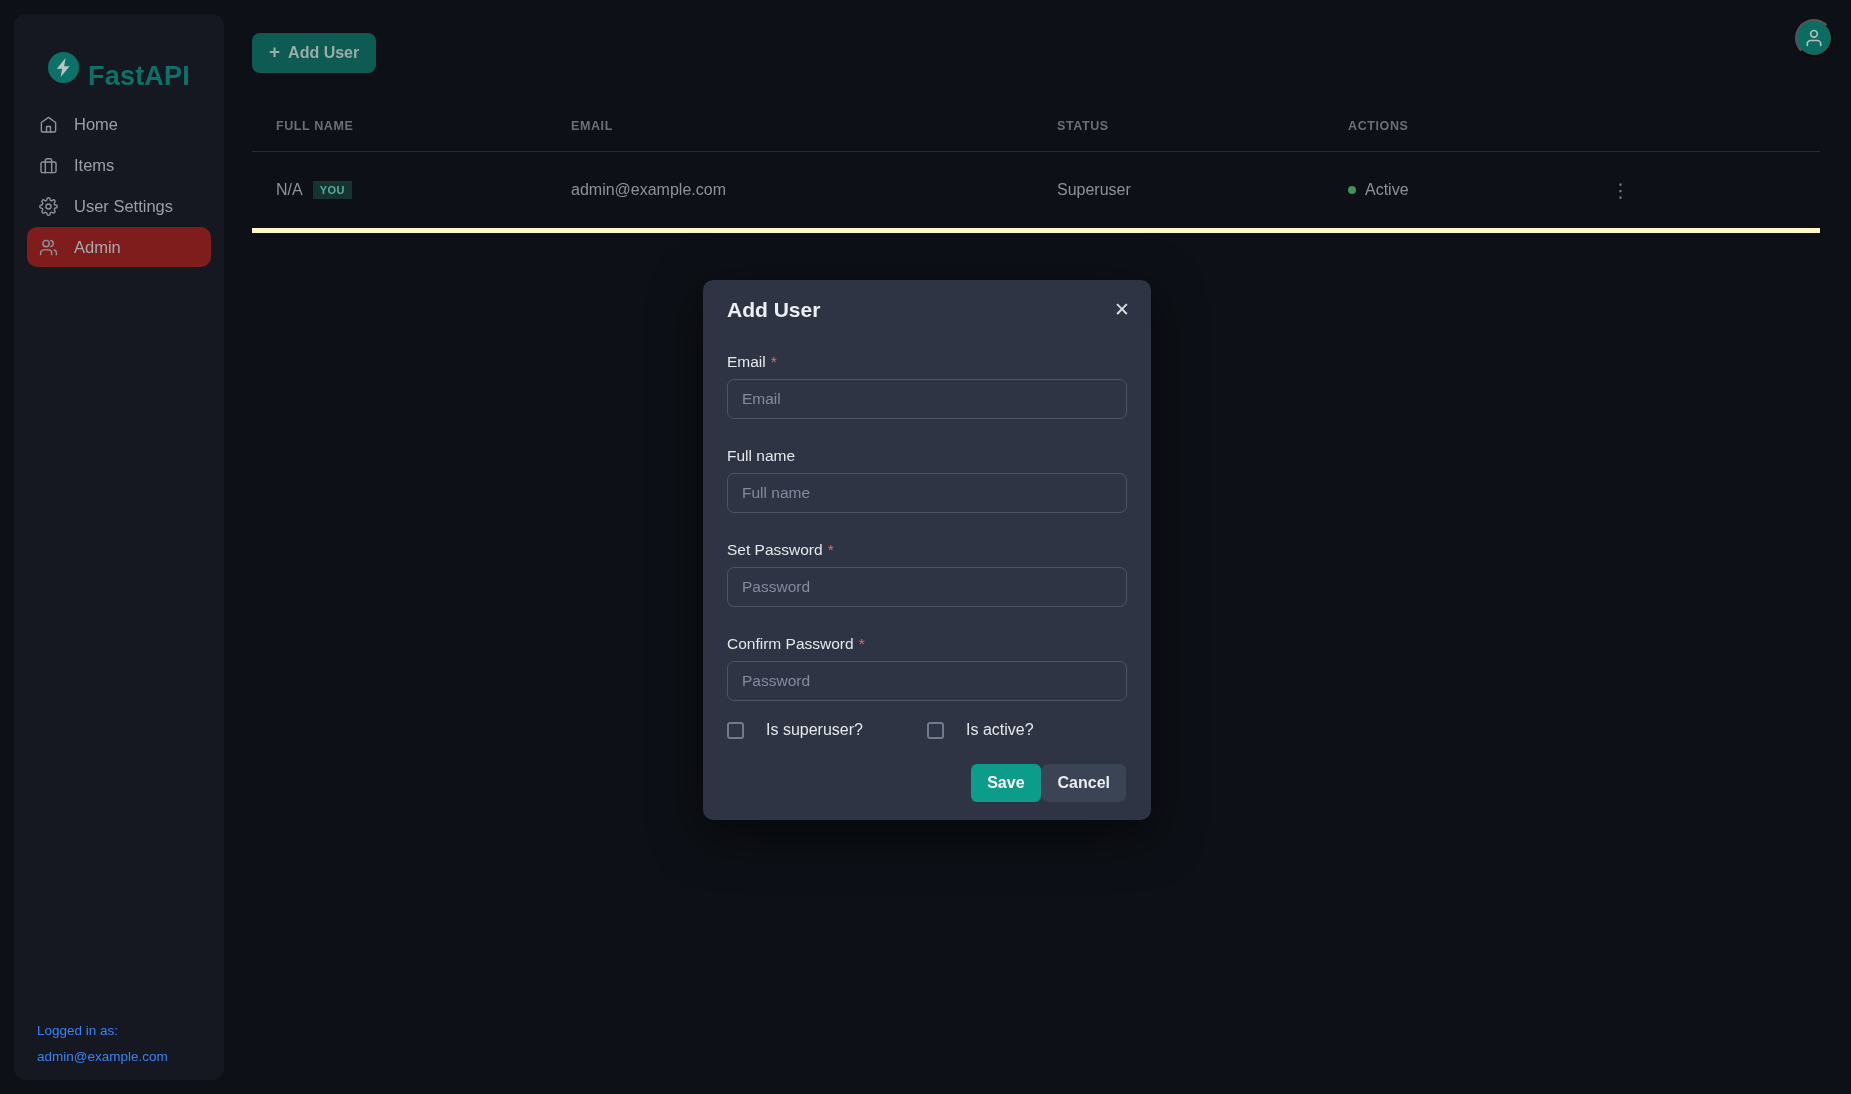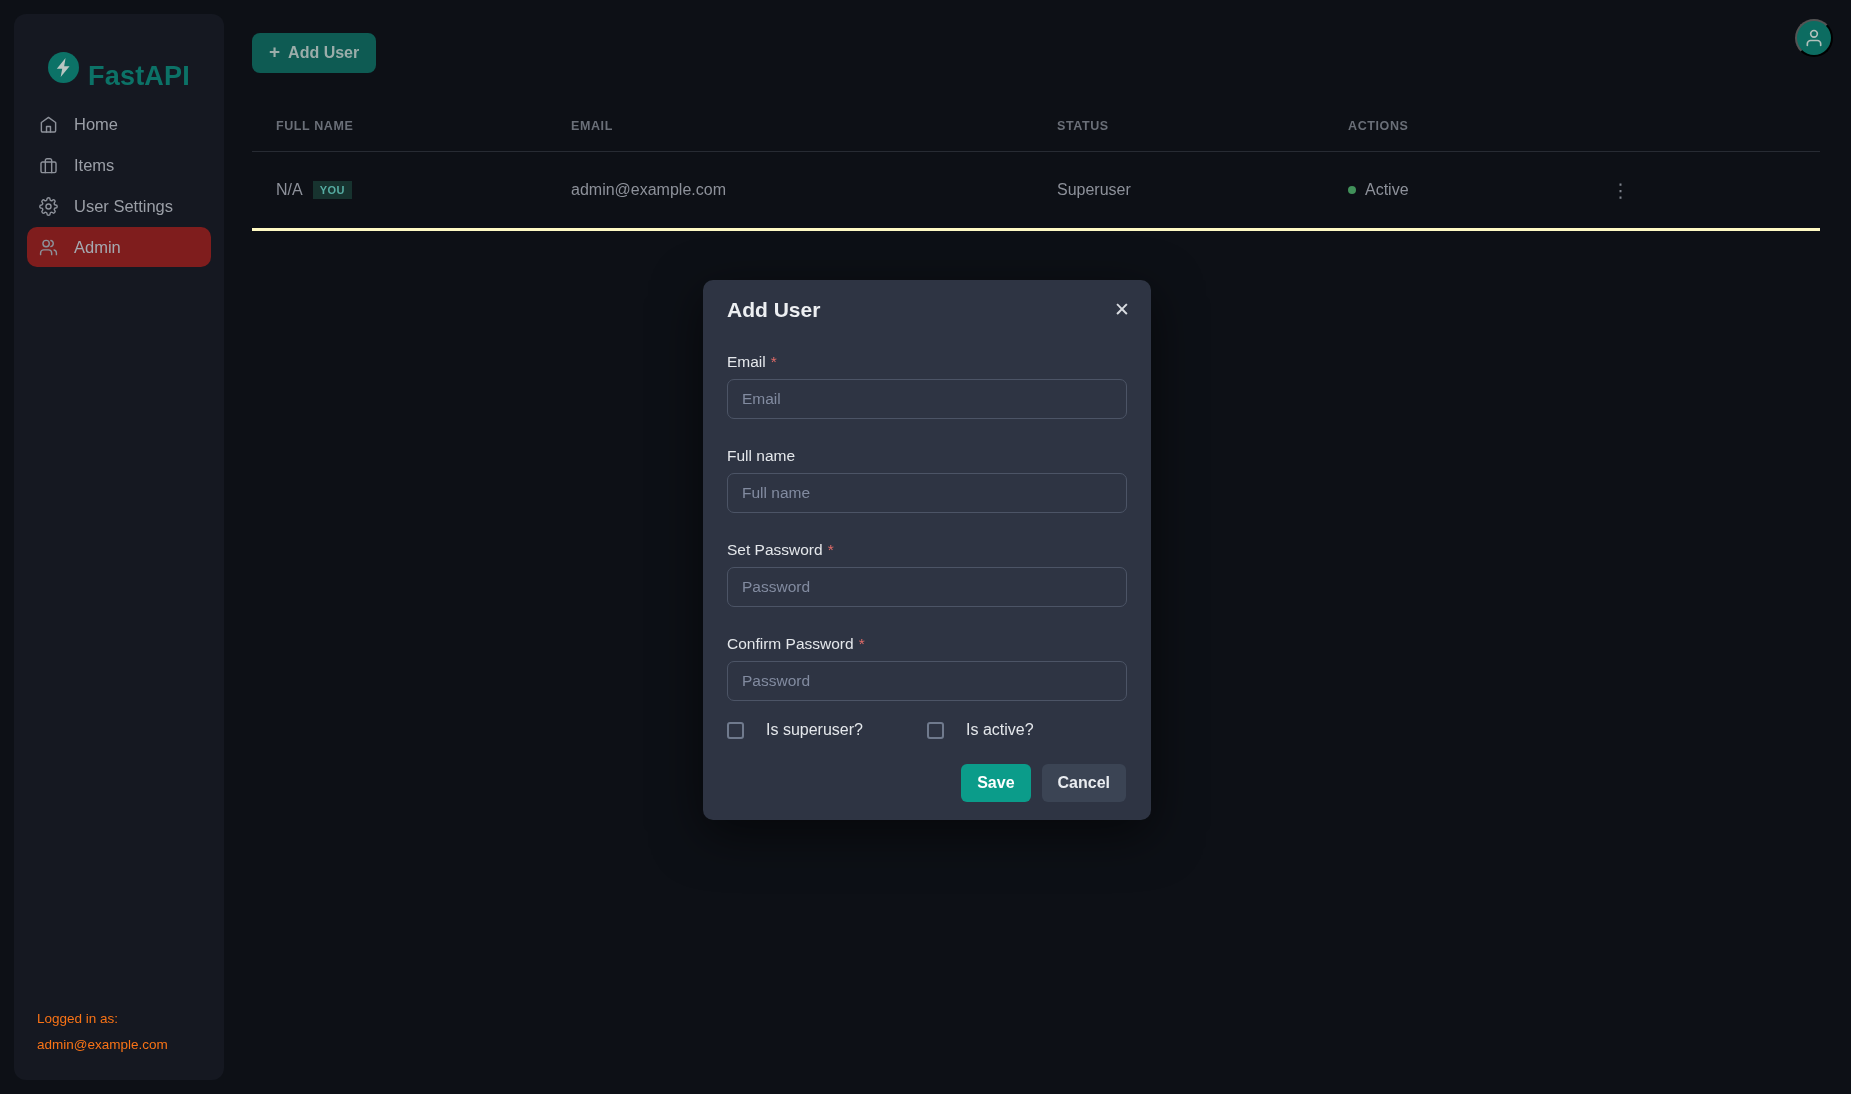--- a/index.html
+++ b/index.html
@@ -42,23 +42,23 @@
     padding: 0 12px;
     gap: 16px;
     color: #9b9fa7;
     font-size: 16.5px;
     cursor: pointer;
   }
   .nav-item.active { background: #7f1d1d; color: #a5a9b0; }
   .nav-item svg { width: 19px; height: 19px; stroke: #8d919a; }
   .sidebar-footer {
     position: absolute;
-    left: 23px; bottom: 22px;
+    left: 23px; bottom: 10px;
     font-size: 13.5px;
-    color: #f97316;
+    color: #3b82f6;
     line-height: 26px;
   }
 
   
   .avatar-btn {
     position: absolute;
     top: 19px; right: 18px;
     width: 38px; height: 38px;
     border-radius: 50%;
     background: #0c6c61;
@@ -101,21 +101,21 @@
   }
   .th {
     padding: 10px 0 18px 24px;
     font-size: 12.5px;
     font-weight: 700;
     letter-spacing: 0.6px;
     text-transform: uppercase;
     color: #6a6f78;
   }
   .thead { border-bottom: 1px solid #272b33; }
-  .tbody .tr { border-bottom: 3px solid #fef9c3; }
+  .tbody .tr { border-bottom: 5px solid #fef9c3; }
   .td {
     padding-left: 24px;
     height: 76px;
     display: flex; align-items: center;
     font-size: 16px;
     color: #8d919a;
   }
   .you-badge {
     margin-left: 10px;
     background: #17332f;
@@ -198,21 +198,21 @@
     border: 2px solid #707a8d;
     border-radius: 3px;
     background: transparent;
     cursor: pointer;
     margin: 0;
   }
   .check-label { font-size: 16px; color: #e4e7eb; cursor: pointer; }
   .modal-buttons {
     position: absolute;
     right: 25px; bottom: 18px;
-    display: flex; gap: 11px;
+    display: flex; gap: 1px;
   }
   .btn {
     height: 38px;
     border: none;
     border-radius: 6px;
     font-size: 16px;
     font-weight: 700;
     font-family: inherit;
     cursor: pointer;
     padding: 0 16px;

